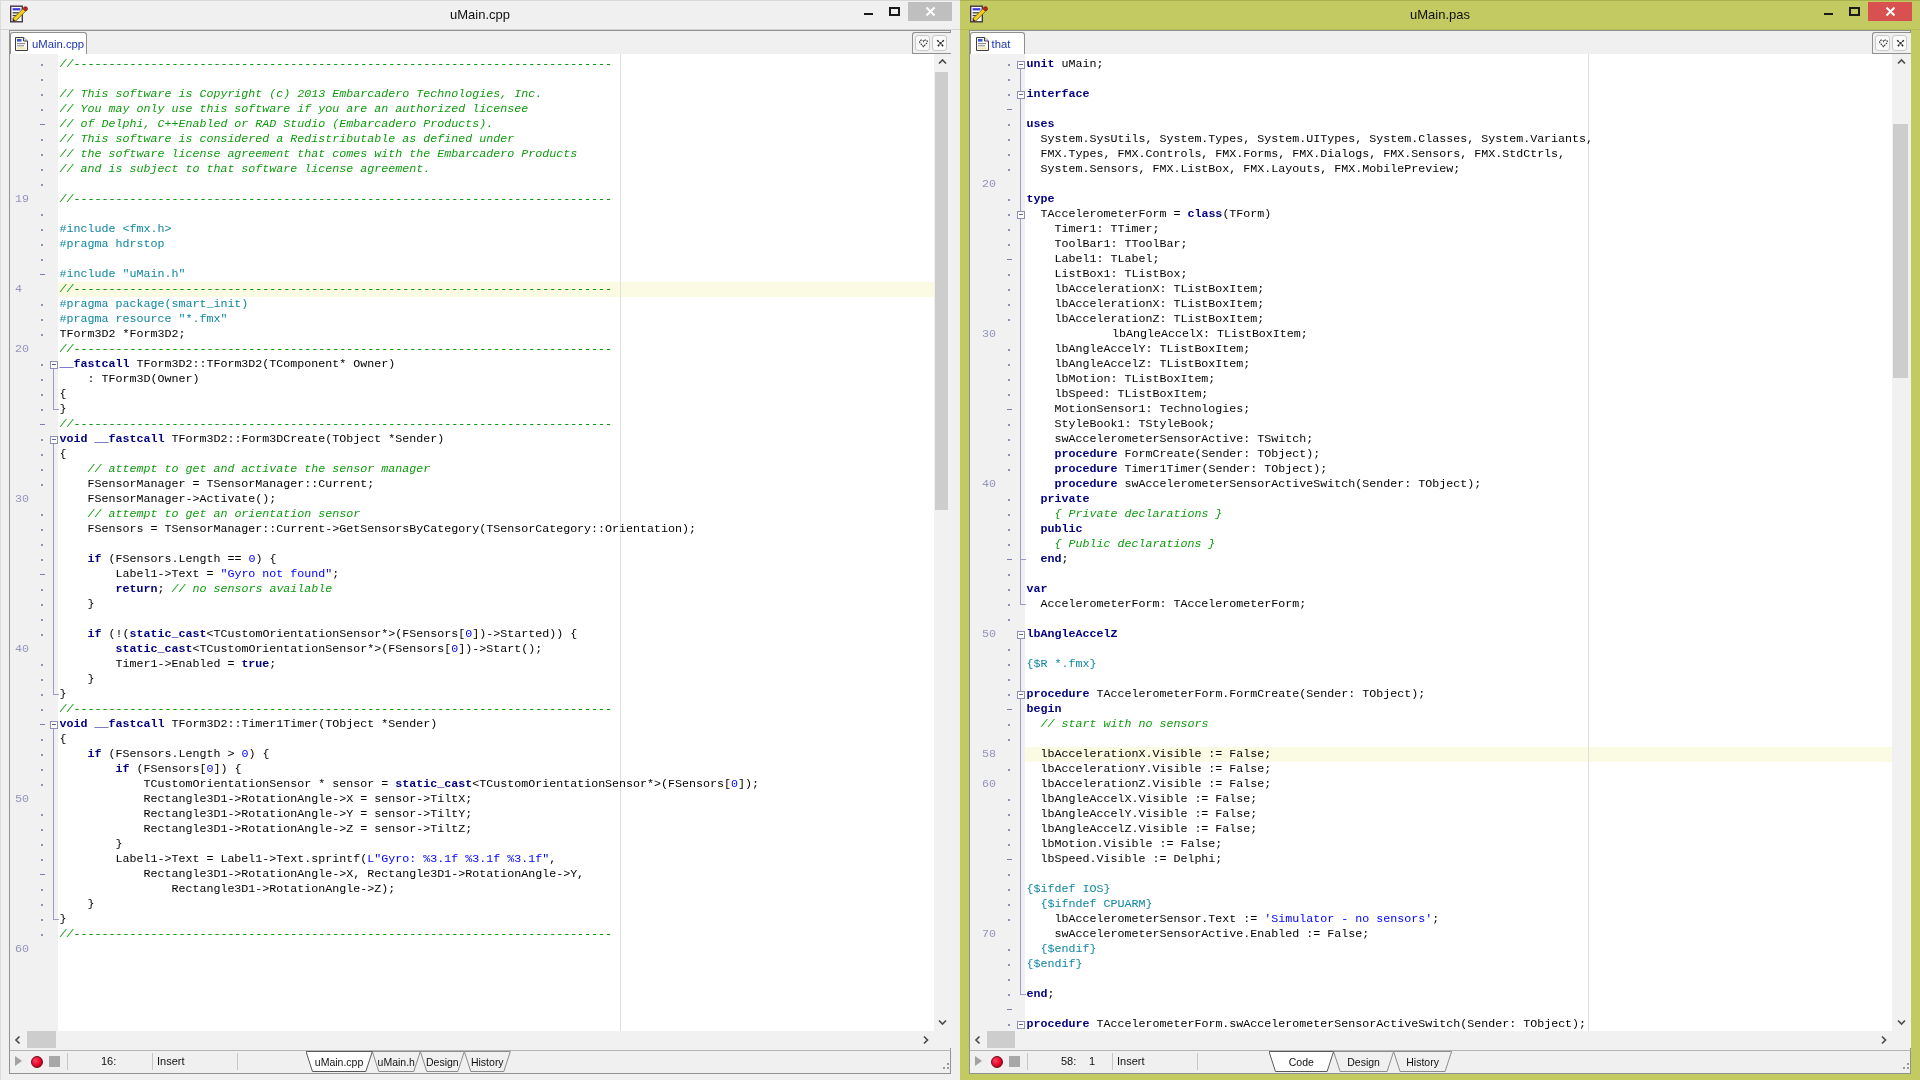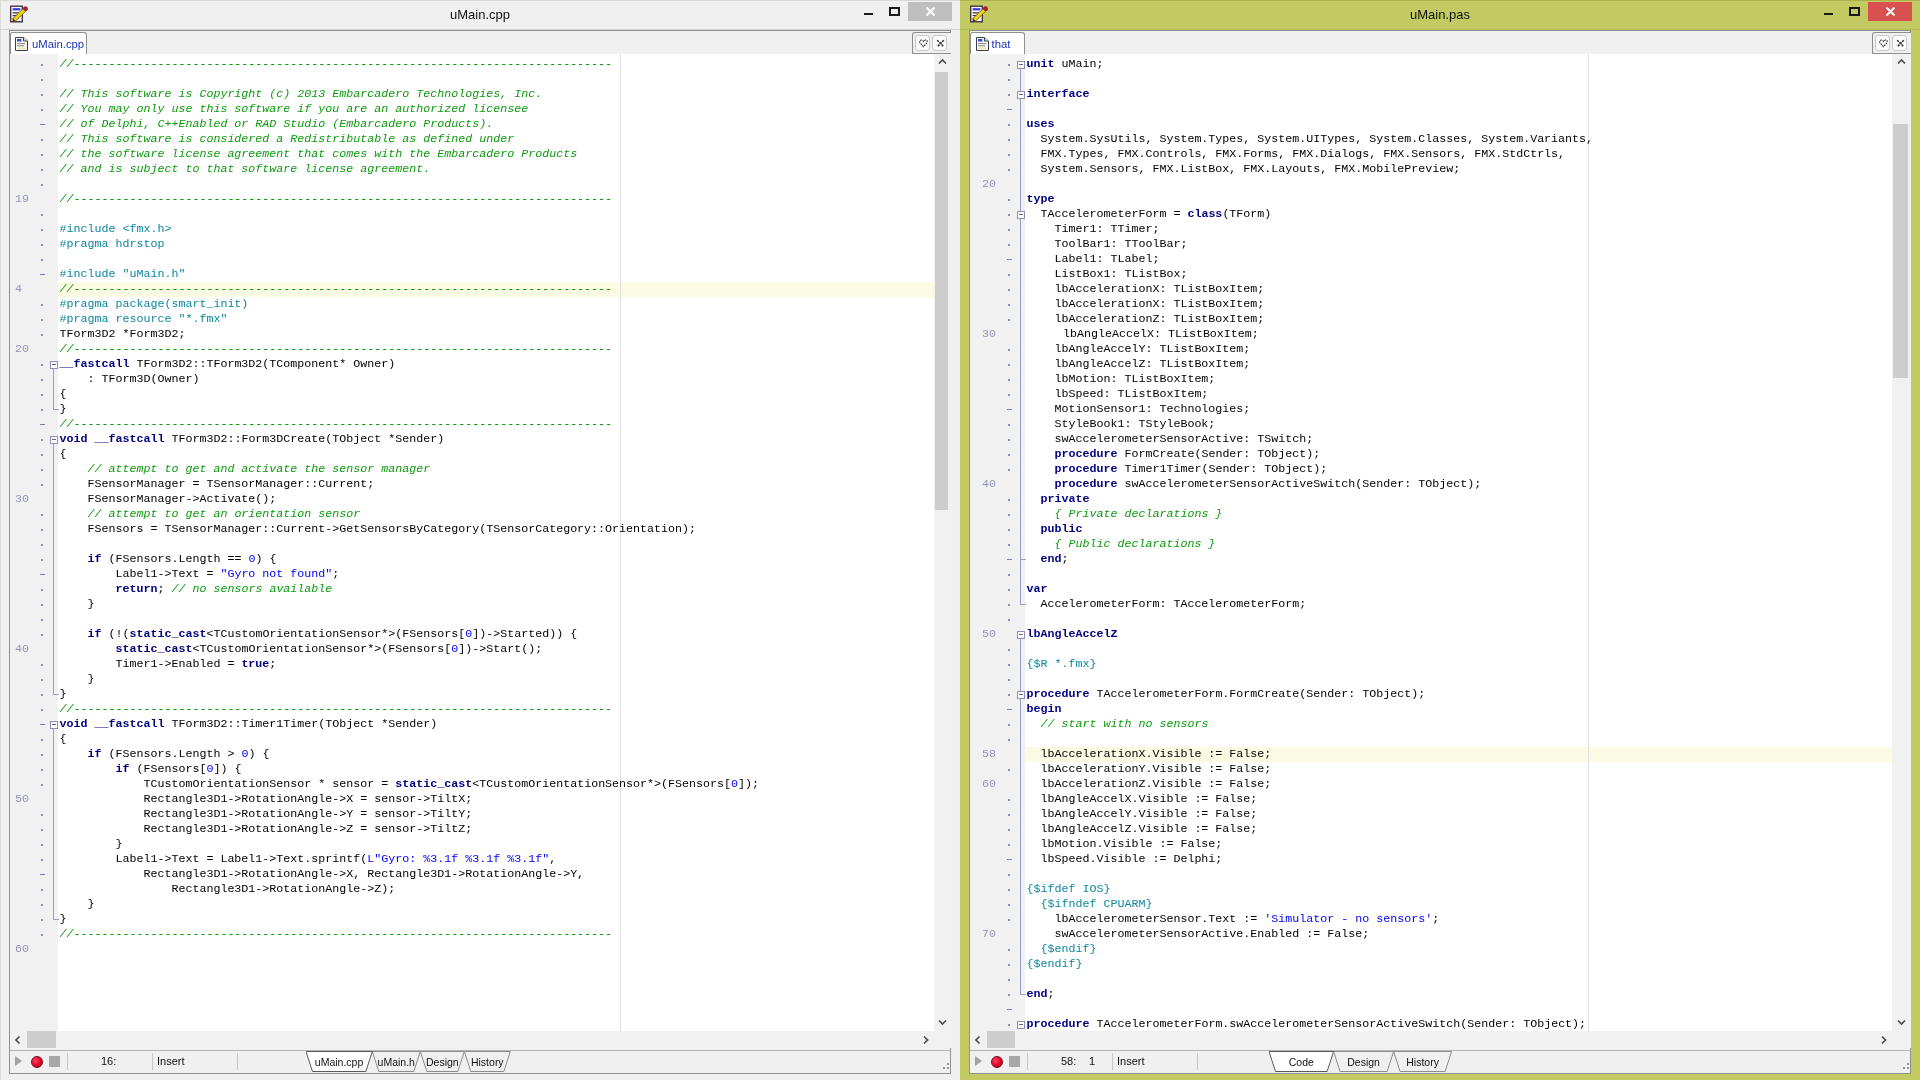--- a/index.html
+++ b/index.html
@@ -368,21 +368,21 @@
 <div class="cr" style="left:1026.5px;top:162px">  System.Sensors, FMX.ListBox, FMX.Layouts, FMX.MobilePreview;</div>
 <div class="cr" style="left:1026.5px;top:192px"><i class="k">type</i></div>
 <div class="cr" style="left:1026.5px;top:207px">  TAccelerometerForm = <i class="k">class</i>(TForm)</div>
 <div class="cr" style="left:1026.5px;top:222px">    Timer1: TTimer;</div>
 <div class="cr" style="left:1026.5px;top:237px">    ToolBar1: TToolBar;</div>
 <div class="cr" style="left:1026.5px;top:252px">    Label1: TLabel;</div>
 <div class="cr" style="left:1026.5px;top:267px">    ListBox1: TListBox;</div>
 <div class="cr" style="left:1026.5px;top:282px">    lbAccelerationX: TListBoxItem;</div>
 <div class="cr" style="left:1026.5px;top:297px">    lbAccelerationX: TListBoxItem;</div>
 <div class="cr" style="left:1026.5px;top:312px">    lbAccelerationZ: TListBoxItem;</div>
-<div class="cr" style="left:1035px;top:327px">    lbAngleAccelX: TListBoxItem;</div>
+<div class="cr" style="left:1084px;top:327px">    lbAngleAccelX: TListBoxItem;</div>
 <div class="cr" style="left:1026.5px;top:342px">    lbAngleAccelY: TListBoxItem;</div>
 <div class="cr" style="left:1026.5px;top:357px">    lbAngleAccelZ: TListBoxItem;</div>
 <div class="cr" style="left:1026.5px;top:372px">    lbMotion: TListBoxItem;</div>
 <div class="cr" style="left:1026.5px;top:387px">    lbSpeed: TListBoxItem;</div>
 <div class="cr" style="left:1026.5px;top:402px">    MotionSensor1: Technologies;</div>
 <div class="cr" style="left:1026.5px;top:417px">    StyleBook1: TStyleBook;</div>
 <div class="cr" style="left:1026.5px;top:432px">    swAccelerometerSensorActive: TSwitch;</div>
 <div class="cr" style="left:1026.5px;top:447px">    <i class="k">procedure</i> FormCreate(Sender: TObject);</div>
 <div class="cr" style="left:1026.5px;top:462px">    <i class="k">procedure</i> Timer1Timer(Sender: TObject);</div>
 <div class="cr" style="left:1026.5px;top:477px">    <i class="k">procedure</i> swAccelerometerSensorActiveSwitch(Sender: TObject);</div>

